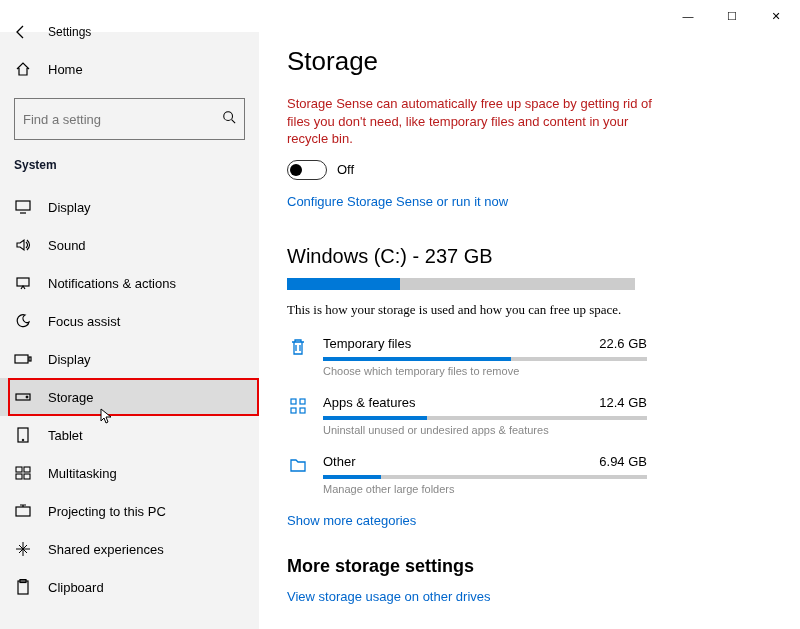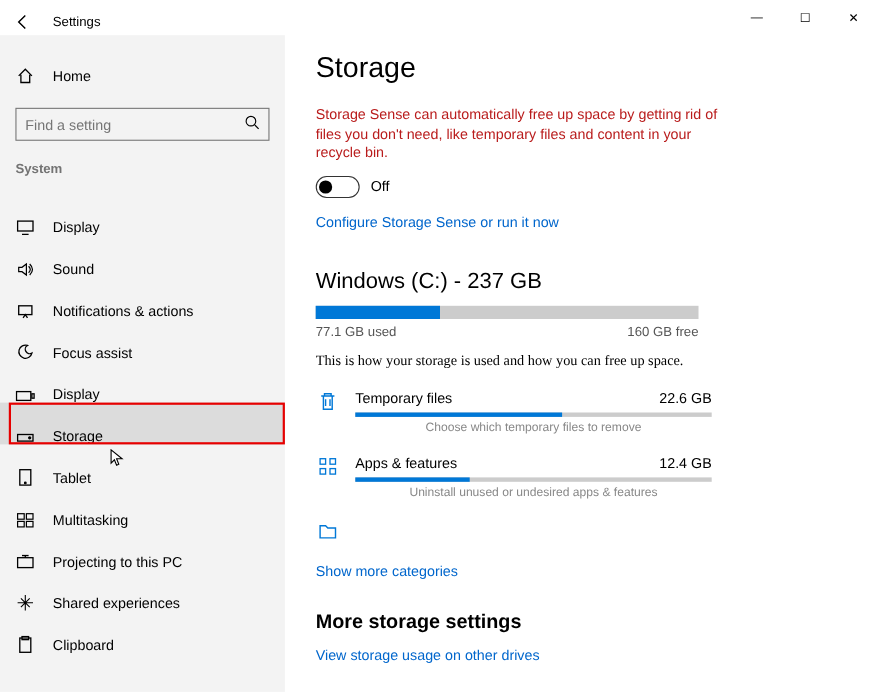--- a/index.html
+++ b/index.html
@@ -1,50 +1,50 @@
 <!DOCTYPE html>
 <html><head>
 <meta charset="utf-8">
 <style>
 * { box-sizing: border-box; margin: 0; padding: 0; font-family: "Segoe UI", -apple-system, sans-serif; }
 body { background: #fff; width: 800px; height: 629px; overflow: hidden; position: relative; }
 .titlebar { height: 32px; display: flex; align-items: center; justify-content: flex-end; padding: 0 2px; }
 .titlebar .ctrl { width: 44px; height: 30px; display: flex; align-items: center; justify-content: center; color: #000; font-size: 11px; }
 .app { display: flex; height: calc(100% - 32px); }
 .sidebar { width: 259px; background: #f3f3f3; padding-top: 0; position: relative; }
-.back-row { display: flex; align-items: center; height: 40px; padding-left: 12px; gap: 18px; margin-top: -32px; position: relative; top: 0; }
+.back-row { display: flex; align-items: center; height: 40px; padding-left: 12px; gap: 18px; margin-top: -32px; position: relative; top: 12px; }
 .back-arrow { width: 18px; display:flex; align-items:center; justify-content:center; }
 .app-title { font-size: 12px; color: #000; }
 .home-row { display: flex; align-items: center; height: 34px; padding-left: 14px; gap: 16px; margin-top: 12px; font-size: 13px; }
 .home-row .icon { width: 18px; display:flex; align-items:center; justify-content:center; }
-.searchbox { margin: 12px 14px 12px 14px; height: 30px; border: 1px solid #777; background: #fff0; display:flex; align-items:center; padding: 0 8px; justify-content: space-between; }
+.searchbox { margin: 12px 14px 12px 14px; height: 42px; border: 1px solid #777; background: #fff0; display:flex; align-items:center; padding: 0 8px; justify-content: space-between; }
 .searchbox input { border:none; background:transparent; outline:none; font-size:13px; width: 180px; color:#555; }
-.section-label { padding: 6px 14px 6px 14px; font-size:12px; font-weight:600; color:#737373; }
+.section-label { padding: 6px 14px 6px 14px; font-size:12px; font-weight:600; color:#0f172a; }
 .nav { margin-top: 10px; }
-.nav-item { display:flex; align-items:flex-end; height:38px; padding-left:14px; gap:16px; font-size:13px; color:#000; position:relative; }
+.nav-item { display:flex; align-items:center; height:38px; padding-left:14px; gap:16px; font-size:13px; color:#000; position:relative; }
 .nav-item .icon { width:18px; display:flex; align-items:center; justify-content:center; color:#000; }
 .nav-item.selected { background:#dcdcdc; }
 .nav-item.selected::before { content:""; position:absolute; left:0; top:6px; bottom:6px; width:0px; background:#0078d7; }
 .red-outline { position:absolute; left:8px; right:0; top:0; bottom:0; border:2px solid #e60000; pointer-events:none; }
 .cursor { position:absolute; left:100px; top:408px; width:14px; height:18px; pointer-events:none; }
 .main { flex:1; padding: 14px 28px 0 28px; overflow:hidden; color:#000; }
 h1.page-title { font-size:26px; font-weight:400; margin-bottom:18px; }
 .desc { font-size:13px; color:#b91c1c; line-height:1.35; max-width: 370px; }
 .toggle-row { display:flex; align-items:center; gap:10px; margin-top:12px; }
 .toggle { width:40px; height:20px; border:1px solid #333; border-radius:10px; display:flex; align-items:center; padding:2px; }
 .toggle .knob { width:12px; height:12px; border-radius:50%; background:#000; }
 .toggle-label { font-size:13px; }
 .link { color:#0066cc; font-size:13px; display:block; }
 .link.mt { margin-top:14px; }
 h2.section { font-size:20px; font-weight:400; margin-top:36px; }
 .usage-bar { height:12px; background:#ccc; margin-top:10px; position:relative; width:348px; }
 .usage-bar .fill { position:absolute; left:0; top:0; bottom:0; background:#0078d7; }
 .usage-labels { display:flex; justify-content:space-between; width:348px; font-size:12px; color:#555; margin-top:4px; }
 .usage-desc { font-size:13px; margin-top:12px;font-family:Liberation Serif, serif; }
-.cat { display:flex; align-items:flex-start; gap:14px; margin-top:18px; width:360px;text-align:center; }
+.cat { display:flex; align-items:flex-start; gap:14px; margin-top:18px; width:360px; }
 .cat .cicon { width:22px; height:22px; display:flex; align-items:center; justify-content:center; color:#0078d7; flex-shrink:0; }
 .cat .cbody { flex:1; }
 .cat .crow { display:flex; justify-content:space-between; font-size:13px; }
 .cat .cbar { height:4px; background:#ccc; margin-top:6px; position:relative; }
 .cat .cbar .cfill { position:absolute; left:0; top:0; bottom:0; background:#0078d7; }
 .cat .chint { font-size:11px; color:#888; margin-top:4px; }
 .more-settings-title { font-size:18px; font-weight:600; margin-top:28px; }
 .more-links .link { margin-top:12px; }
 svg { stroke: currentColor; fill: none; }
 </style>
@@ -206,24 +206,20 @@
           <div class="knob"></div>
         </div>
       <span class="toggle-label">Off</span>
     </div>
     <a class="link mt">Configure Storage Sense or run it now</a>
 
     <h2 class="section">Windows (C:) - 237 GB</h2>
     <div class="usage-bar">
       <div class="fill" style="width:32.5%"></div>
     </div>
-    <div class="usage-labels">
-      <span>77.1 GB used</span>
-      <span>160 GB free</span>
-    </div>
     <p class="usage-desc">This is how your storage is used and how you can free up space.</p>
 
     <div class="cat">
       <span class="cicon">
           <svg width="18" height="20" viewBox="0 0 18 20">
             <path d="M3 5 H15 M5 5 V17 H13 V5 M7 8 V14 M11 8 V14 M6 5 V3 H12 V5" stroke-width="1.3"></path>
           </svg>
         </span>
       <div class="cbody">
         <div class="crow">
@@ -257,20 +253,30 @@
         <div class="chint">Uninstall unused or undesired apps &amp; features</div>
       </div>
     </div>
 
     <div class="cat">
       <span class="cicon">
           <svg width="18" height="16" viewBox="0 0 18 16">
             <path d="M2 3 H7 L9 5 H16 V14 H2 Z" stroke-width="1.3"></path>
           </svg>
         </span>
+      <div class="cbody">
+        <div class="crow">
+            <span>Other</span>
+            <span>6.94 GB</span>
+          </div>
+        <div class="cbar">
+            <div class="cfill" style="width:18%"></div>
+          </div>
+        <div class="chint">Manage other large folders</div>
+      </div>
     </div>
 
     <a class="link" style="margin-top:18px;">Show more categories</a>
 
     <div class="more-settings-title">More storage settings</div>
     <div class="more-links">
       <a class="link">View storage usage on other drives</a>
 
     </div>
   </div>

